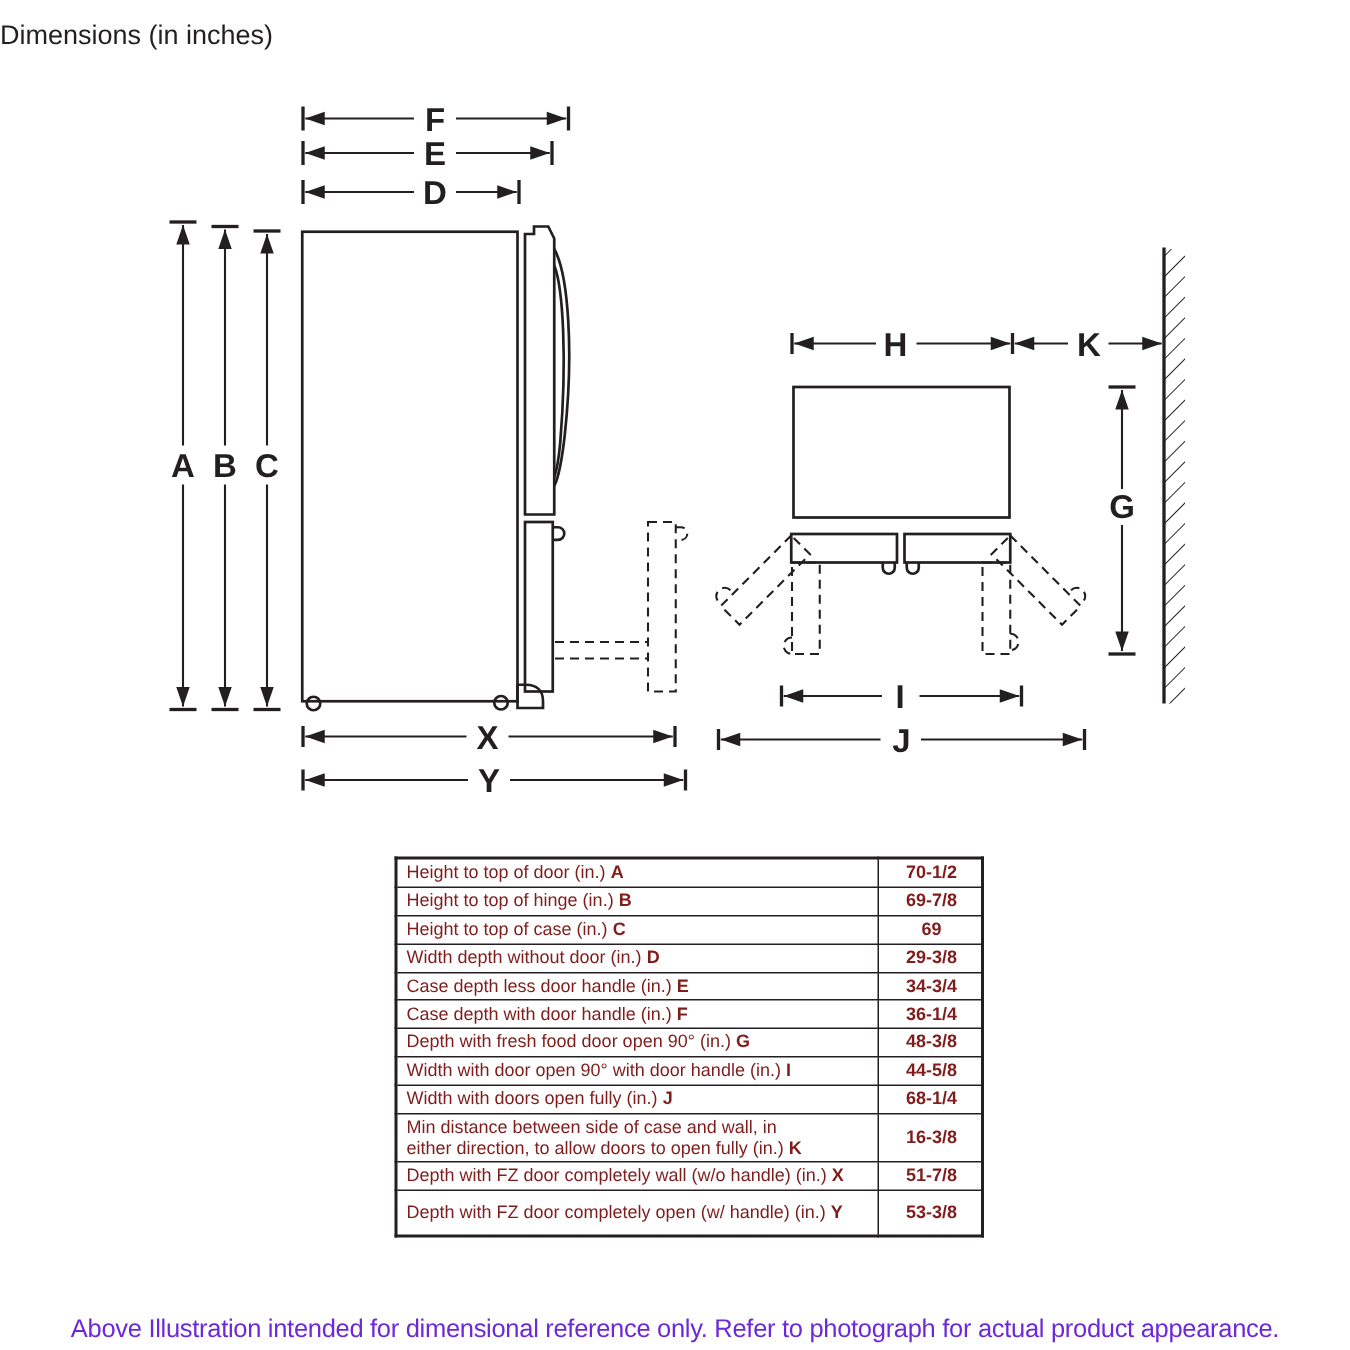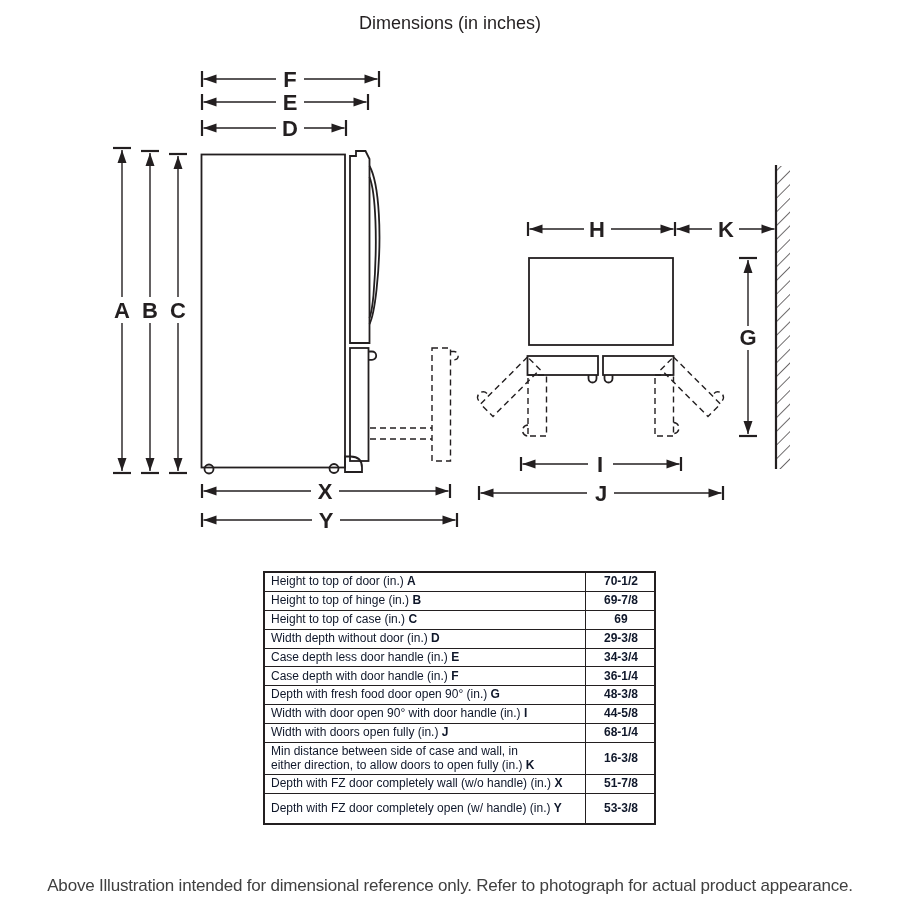--- a/index.html
+++ b/index.html
@@ -1,40 +1,40 @@
 <!DOCTYPE html>
 <html><head>
 <meta charset="utf-8">
 <style>
   html,body{margin:0;padding:0;background:#fff;}
   .page{position:relative;width:900px;height:900px;background:#fff;overflow:hidden;
         font-family:"Liberation Sans",sans-serif;color:#231f20;}
-  .title{position:absolute;top:13px;left:0;width:100%;text-align:center;
+  .title{position:absolute;top:13px;left:0;width:100%;text-align:left;
          font-size:18px;color:#231f20;}
   svg.diagram{position:absolute;top:0;left:0;}
   svg .ln{stroke:#231f20;stroke-width:1.4;fill:none;}
   svg .ol{stroke:#231f20;stroke-width:1.8;fill:none;}
   svg .tk{stroke:#231f20;stroke-width:2.2;fill:none;}
   svg .dash{stroke:#231f20;stroke-width:1.4;fill:none;stroke-dasharray:6 4;}
   svg .lbl-t{font-family:"Liberation Sans",sans-serif;font-weight:bold;font-size:22px;
              fill:#231f20;text-anchor:middle;}
   svg .mask{fill:#fff;stroke:none;}
   table.dims{position:absolute;left:263px;top:571px;border-collapse:collapse;
              background:#fff;}
   table.dims td{border:1.4px solid #231f20;font-size:12px;line-height:13.5px;
-                padding:2.2px 4px 2.2px 6px;color:#0f172a;}
+                padding:2.2px 4px 2.2px 6px;color:#7f1d1d;}
   table.dims{border:2.5px solid #231f20;}
   td.lbl{width:310px;white-space:nowrap;}
   td.lbl.multiline{white-space:pre-line;}
   td.val{width:58px;text-align:center;font-weight:bold;padding:2.2px 2px;}
   .letter{font-weight:bold;}
   tr:nth-child(12)>td{height:24px;}
   tr:nth-child(13)>td{height:19px;font-style:italic;}
   .footer{position:absolute;top:876px;left:0;width:100%;text-align:center;
-          font-size:17px;letter-spacing:-0.2px;color:#404040;}
+          font-size:17px;letter-spacing:-0.2px;color:#6d28d9;}
 </style>
 </head>
 <body>
 
 <div class="page">
 
   <div class="title">Dimensions (in inches)</div>
 
   <svg class="diagram" width="900" height="560" viewBox="0 0 900 560">
     <defs>

